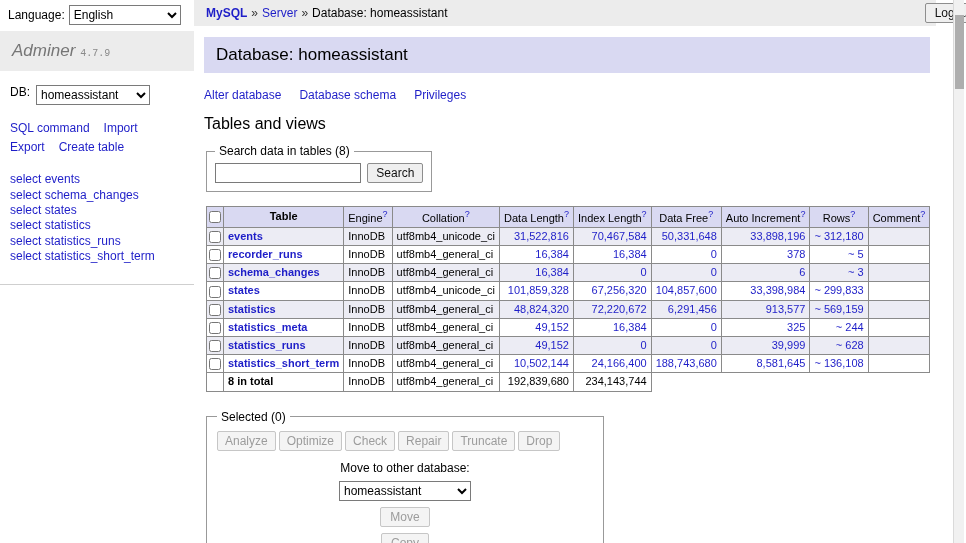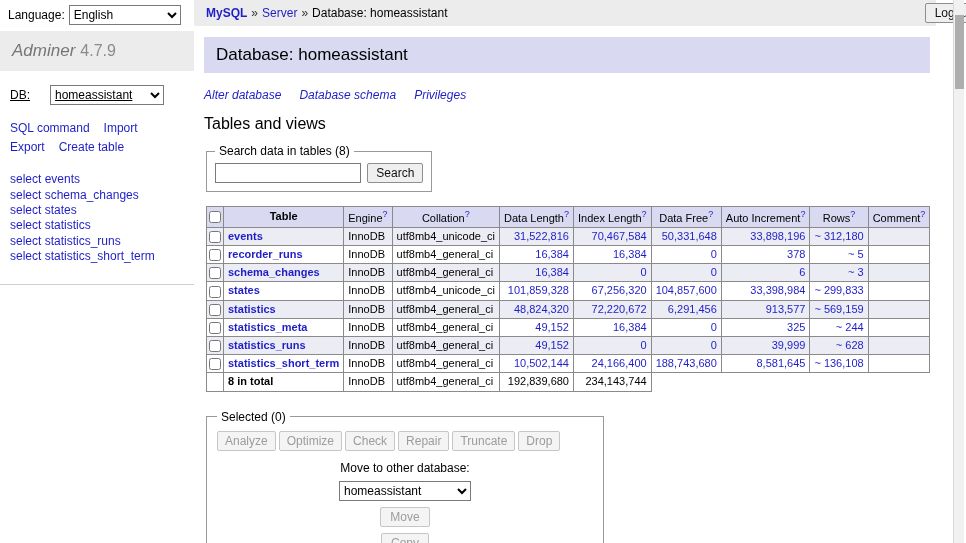--- a/index.html
+++ b/index.html
@@ -46,23 +46,23 @@
   }
 
   .app { position: relative; width: 964px; height: 543px; display: flex; }
 
   
   .left-col { flex: 0 0 194px; width: 194px; }
   .lang-row { padding: 5px 8px 4px; white-space: nowrap; }
   .lang-row select { width: 112px; margin-left: 4px; }
   .brand { background: var(--bar-bg); padding: 10px 12px; margin-top: 2px; }
   .brand-name { font-style: italic; font-size: 17px; color: #767676; }
-  .brand-ver { font-size: 16px; color: #8a8a8a; margin-left: 5px; }
+  .brand-ver { font-size: 10px; color: #8a8a8a; margin-left: 5px; font-family: Liberation Mono, monospace; }
   .side-body { padding: 14px 10px 10px; }
-  .db-row { display: flex; align-items: center; gap: 20px; margin-bottom: 14px; text-decoration: underline; }
+  .db-row { display: flex; gap: 6px; margin-bottom: 14px; }
   .db-row select { width: 114px; }
   .side-links { line-height: 1.55; margin-bottom: 12px; }
   .side-links a { margin-right: 14px; }
   .table-links { list-style: none; margin-top: 16px; }
   .table-links li { line-height: 1.28; }
   .side-rule { border: none; border-top: 1px solid #cfcfcf; margin: 10px 0 0; }
 
   
   .right-col { flex: 1; position: relative; margin-right: 11px; }
   .breadcrumb { background: var(--bar-bg); padding: 6px 12px; margin-right: 50px; white-space: nowrap; }
@@ -72,21 +72,21 @@
 
   .main { padding: 11px 56px 0 10px; }
   .page-h2 {
     background: var(--header-bg);
     font-size: 17px;
     font-weight: normal;
     padding: 8px 12px;
     margin-bottom: 15px;
   }
   .links-row { margin-bottom: 13px; }
-  .links-row a { margin-right: 18px; font-style: italic; }
+  .links-row a { margin-right: 18px; }
   h3 { font-size: 16px; font-weight: normal; margin: 6px 0 11px; }
 
   fieldset { border: 1px solid #999; display: inline-block; }
   legend { padding: 0 4px; }
   .search-fs { padding: 5px 8px 8px; margin: 0 0 13px 2px; }
   .search-fs input { width: 146px; }
   .search-fs button { margin-left: 3px; padding: 2px 8px; }
 
   table.tables { border-collapse: collapse; table-layout: fixed; margin: 1px 0 16px 2px; }
   .tables th, .tables td {

